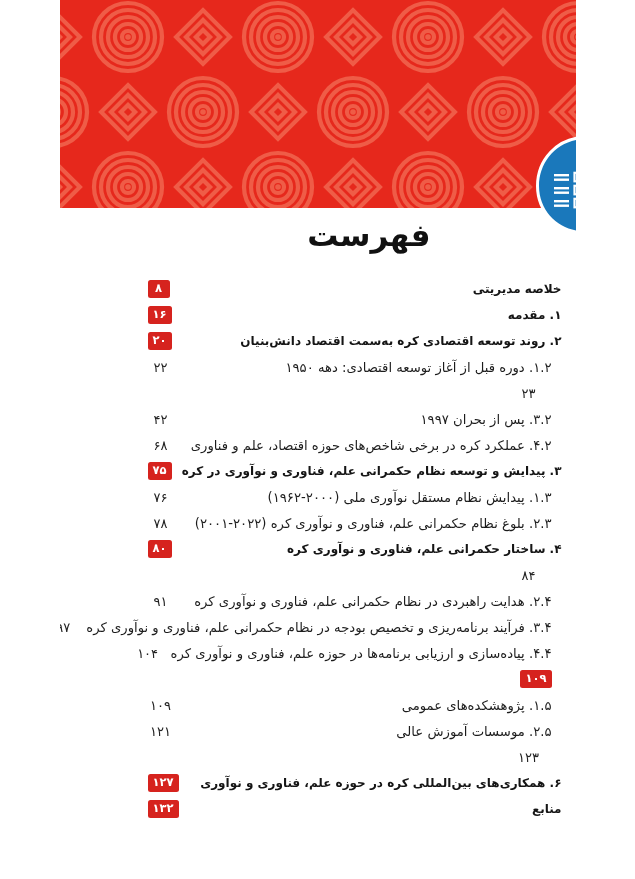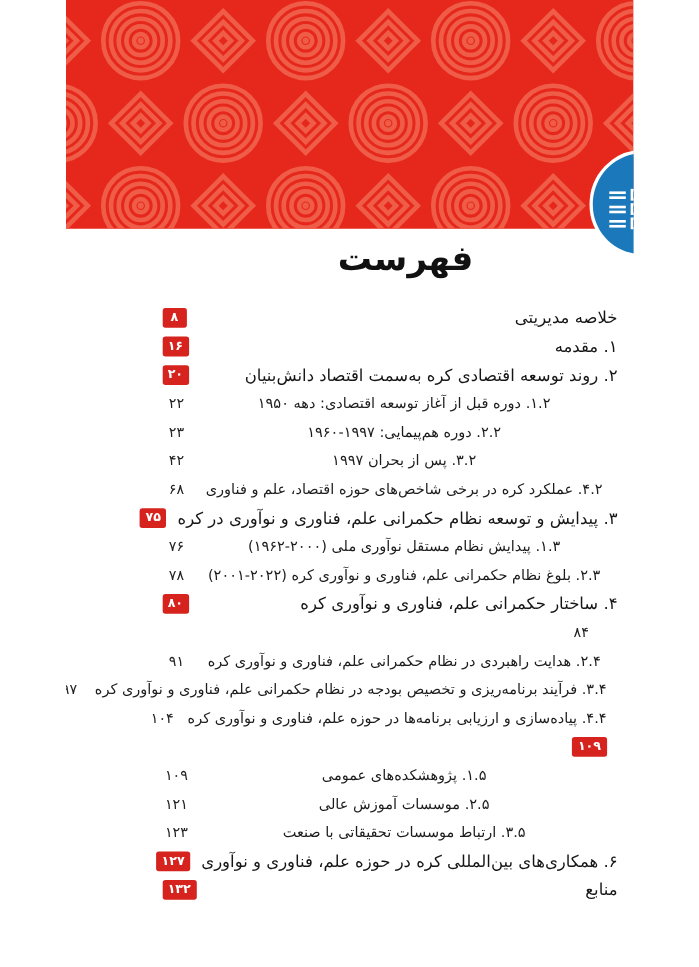--- a/index.html
+++ b/index.html
@@ -44,23 +44,23 @@
     height:26px;
     display:flex;align-items:center;justify-content:space-between;
     padding:0 14px 0 88px;
   }
   .row-title{
     white-space:nowrap;
     text-align:right;
     flex:1 1 auto;
     overflow:visible;
   }
-  .row.chapter .row-title{font-size:15px;font-weight:400;color:#151515;}
+  .row.chapter .row-title{font-size:12px;font-weight:700;color:#151515;}
   .row.sub{padding-right:24px;}
-  .row.sub .row-title{font-size:13.2px;font-weight:400;color:var(--text);text-align:center;}
+  .row.sub .row-title{font-size:13.2px;font-weight:400;color:var(--text);}
   .row-page{
     flex:0 0 auto;
     min-width:26px;
     margin-left:0;margin-right:10px;
     direction:ltr;text-align:center;
     font-size:13px;color:#222222;
   }
   .row-page.badge{
     background:var(--badge);
     color:#ffffff;
@@ -137,21 +137,20 @@
     </div>
       <div class="row chapter">
       <span class="row-title">۲. روند توسعه اقتصادی کره به‌سمت اقتصاد دانش‌بنیان</span>
       <span class="row-page badge">۲۰</span>
     </div>
       <div class="row sub">
       <span class="row-title">۱.۲. دوره قبل از آغاز توسعه اقتصادی: دهه ۱۹۵۰</span>
       <span class="row-page">۲۲</span>
     </div>
       <div class="row sub">
-      <span class="row-title">۲.۲. دوره هم‌پیمایی: ۱۹۹۷-۱۹۶۰</span>
       <span class="row-page">۲۳</span>
     </div>
       <div class="row sub">
       <span class="row-title">۳.۲. پس از بحران ۱۹۹۷</span>
       <span class="row-page">۴۲</span>
     </div>
       <div class="row sub">
       <span class="row-title">۴.۲. عملکرد کره در برخی شاخص‌های حوزه اقتصاد، علم و فناوری</span>
       <span class="row-page">۶۸</span>
     </div>
@@ -191,21 +190,20 @@
     </div>
       <div class="row sub">
       <span class="row-title">۱.۵. پژوهشکده‌های عمومی</span>
       <span class="row-page">۱۰۹</span>
     </div>
       <div class="row sub">
       <span class="row-title">۲.۵. موسسات آموزش عالی</span>
       <span class="row-page">۱۲۱</span>
     </div>
       <div class="row sub">
-      <span class="row-title">۳.۵. ارتباط موسسات تحقیقاتی با صنعت</span>
       <span class="row-page">۱۲۳</span>
     </div>
       <div class="row chapter">
       <span class="row-title">۶. همکاری‌های بین‌المللی کره در حوزه علم، فناوری و نوآوری</span>
       <span class="row-page badge">۱۲۷</span>
     </div>
       <div class="row chapter">
       <span class="row-title">منابع</span>
       <span class="row-page badge">۱۳۲</span>
     </div>

